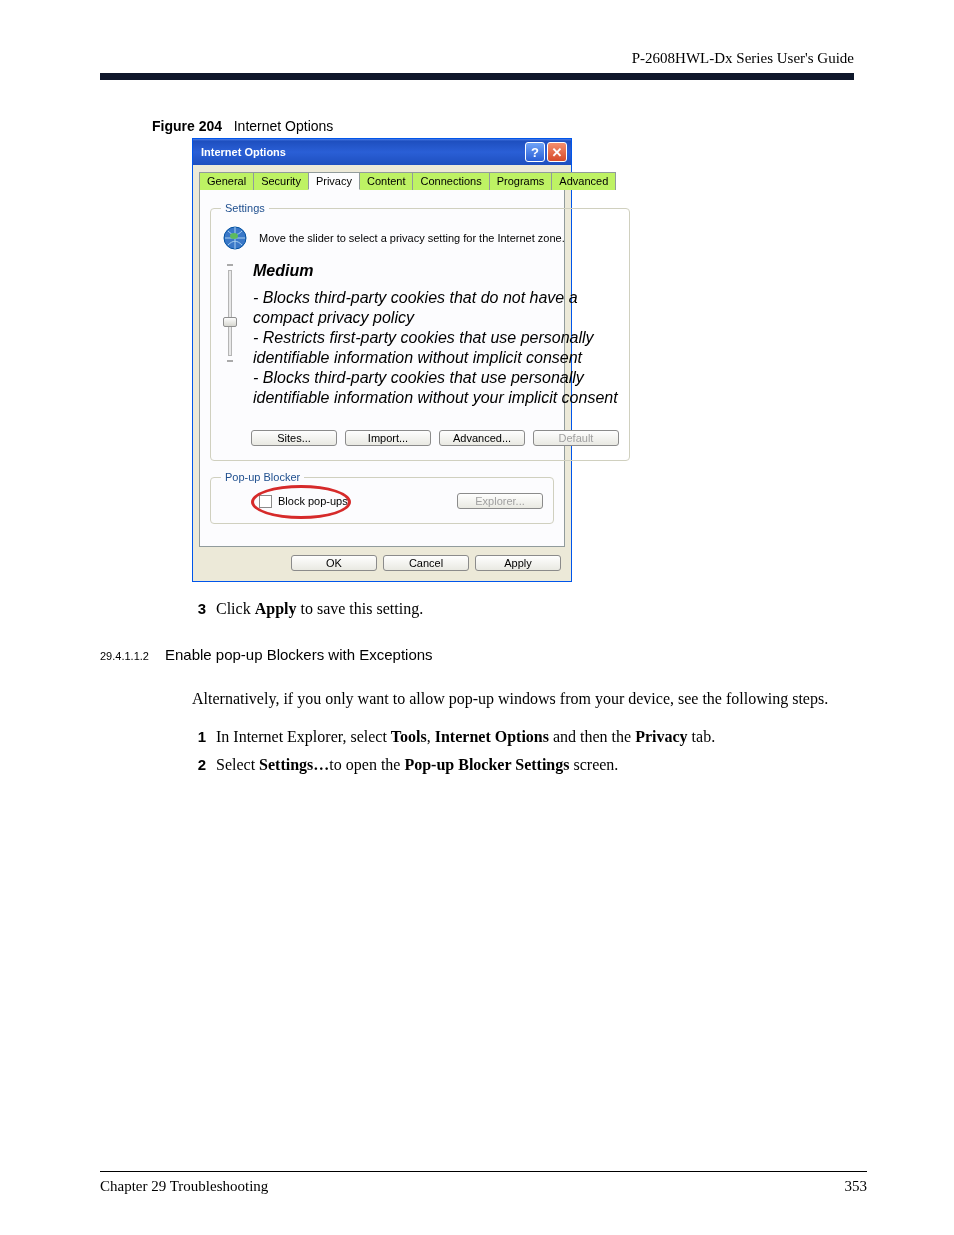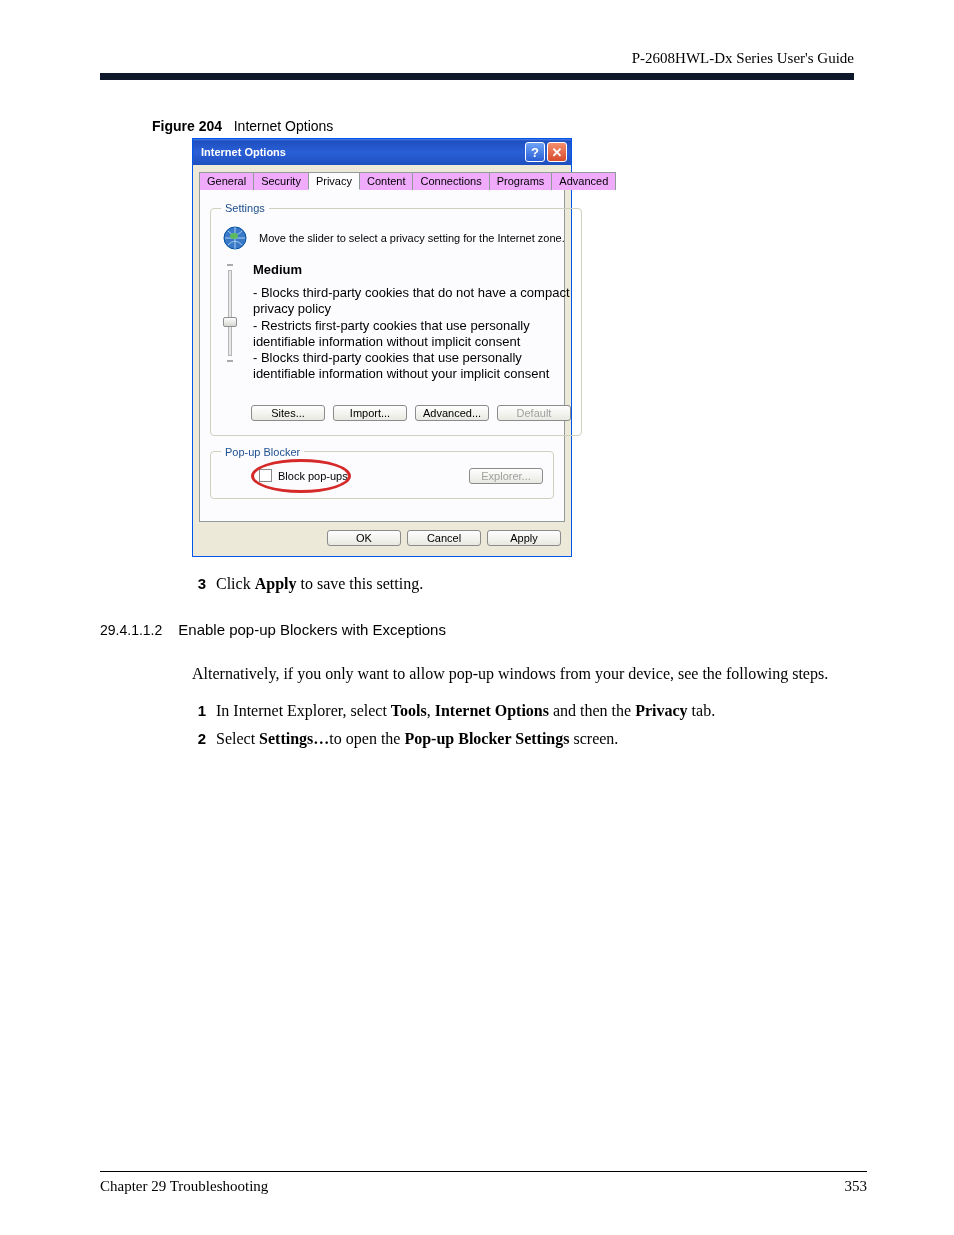--- a/index.html
+++ b/index.html
@@ -59,21 +59,21 @@
     .tb-close { background: linear-gradient(#f58f6e,#d64b2a); color:#fff; }
     .dialog-body { padding: 6px 6px 10px 6px; }
     .tabs {
       display: flex;
       border-bottom: 1px solid #919b9c;
       margin-bottom: 0;
     }
     .tab {
       border: 1px solid #919b9c;
       border-bottom: none;
-      background: #f0abfc;
+      background: #bef264;
       padding: 2px 7px;
       margin-right: -1px;
       font-size: 11px;
       position: relative;
       top: 1px;
       cursor: pointer;
     }
     .tab.active {
       background: #fcfcfe;
       border-bottom: 1px solid #fcfcfe;
@@ -111,29 +111,29 @@
       position:relative;
       margin: 2px 0;
     }
     .slider .thumb {
       position:absolute; left:-6px; top:46px;
       width:14px; height:10px;
       background:linear-gradient(#fdfdfd,#d7d7d0);
       border:1px solid #8f8f8f;
       border-radius:2px;
     }
-    .slider-desc { flex:1; font-size:13px; }
+    .slider-desc { flex:1; font-size:16px;font-style:italic; }
     .slider-desc .level { font-weight:bold; margin-bottom:8px; }
     .slider-desc p { margin-bottom: 0; line-height:1.25; }
     .btn-row { display:flex; gap:8px; justify-content:flex-start; margin-top:22px; padding-left:30px;}
     .win-btn {
       border:1px solid #8b8b8b;
       background:linear-gradient(#fefefe,#e9e9e2);
       padding:1px 0;
-      width:74px;
+      width:86px;
       text-align:center;
       font-size:11px;
       border-radius:3px;
       cursor:pointer;
     }
     .win-btn.disabled { color:#a0a0a0; cursor:default; }
     .popup-row { display:flex; gap:10px; align-items:flex-start; }
     .pb-icon { width:28px; height:28px; flex:0 0 28px; }
     .pb-lower { display:flex; align-items:center; justify-content:space-between; padding-left:38px;}
     .chk-wrap { display:flex; align-items:center; gap:6px; }
@@ -146,21 +146,21 @@
       border-radius:50%;
       pointer-events:none;
     }
     .dlg-buttons { display:flex; gap:6px; justify-content:flex-end; margin-top:8px; padding-right:4px;}
 
     .step-row { display:flex; gap:10px; margin-left:92px; margin-top:18px; align-items:baseline;}
     .step-num { font-family: Arial, sans-serif; font-weight:bold; font-size:15px; width:14px; text-align:right;}
     .step-text { font-size:16px; }
 
     .section-num-row { display:flex; gap:6px; margin-top:28px; align-items:baseline;}
-    .secnum { font-family: Arial, sans-serif; font-size:14px; }
+    .secnum { font-family: Arial, sans-serif; font-size:11px; }
     .sectitle { font-family: Arial, sans-serif; font-size:15px; }
 
     .para { margin-left:92px; margin-top:24px; font-size:16px; line-height:1.35;}
 
     .footer {
       position:absolute;
       left:100px; right:87px; bottom:40px;
       border-top:1px solid #000;
       display:flex; justify-content:space-between;
       font-size:15px;

